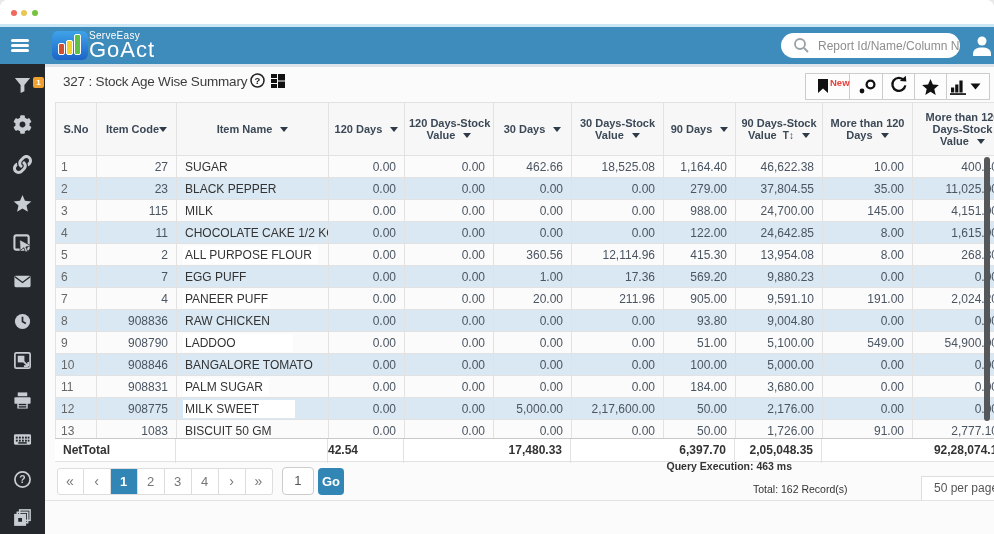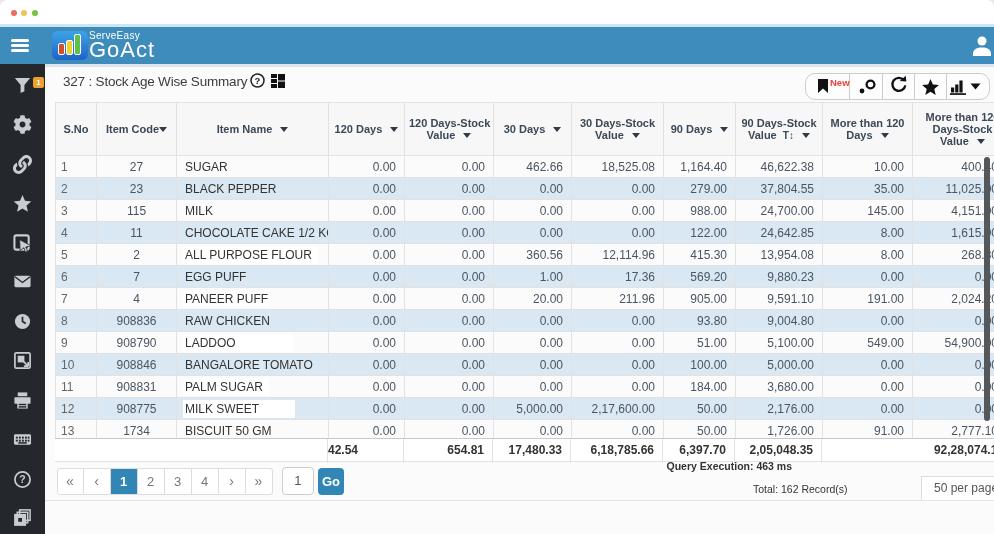--- a/index.html
+++ b/index.html
@@ -25,34 +25,34 @@
 #side { position:absolute; left:0; top:64px; width:45px; height:470px; background:#24282c; }
 .sic { position:absolute; left:13px; width:19px; height:19px; }
 #badge { position:absolute; left:33px; top:12.5px; width:11px; height:11px; background:#efa02e; border-radius:2px; color:#fff; font-size:8px; font-weight:bold; text-align:center; line-height:11px; }
 
 #content { position:absolute; left:45px; top:64px; width:949px; height:470px; background:#fbfbfb; }
 #topshadow { position:absolute; left:0; top:0; width:949px; height:3px; background:#dfe3ea; }
 #title { position:absolute; left:18px; top:9.5px; font-size:13.5px; letter-spacing:-0.2px; color:#3c3c3c; }
 #qicon { position:absolute; left:205px; top:9px; }
 #gicon { position:absolute; left:226px; top:10px; }
 
-#toolbar { position:absolute; left:760px; top:9px; width:185px; height:27px; background:#fdfdfd; border:1px solid #ccc; border-radius:10px; display:flex; }
+#toolbar { position:absolute; left:760px; top:9px; width:185px; height:27px; background:#fdfdfd; border:1px solid #ccc; border-radius:0; display:flex; }
 #toolbar .tb { border-right:1px solid #ccc; position:relative; height:100%; }
 #toolbar .tb:last-child { border-right:none; }
 
 #tablewrap { position:absolute; left:10px; top:38px; width:939px; height:397px; overflow:hidden; }
 table { border-collapse:collapse; table-layout:fixed; width:957px; }
 th, td { border:1px solid #e2e2e2; overflow:hidden; white-space:nowrap; }
 thead th { background:#f7f7f7; color:#3b4856; font-size:11px; font-weight:bold; height:53px; text-align:center; padding:0 4px; }
 tbody td { height:22px; font-size:12px; color:#4a5562; padding:0 8px; }
 tbody td:last-child { padding-right:14px; }
 tbody tr.odd td { background:#fbfbfb; }
 tbody tr.even td { background:#d9e8f3; }
 td.sno { color:#666; text-align:left; padding-left:5px; }
-td.code { text-align:center; color:#4a5562; }
+td.code { text-align:right; color:#4a5562; }
 td.name { text-align:left; color:#333; font-size:12px; position:relative; }
 td.num { text-align:right; }
 .caret { display:inline-block; width:0; height:0; border-left:4.5px solid transparent; border-right:4.5px solid transparent; border-top:5px solid #2f3b48; vertical-align:middle; margin-left:5px; position:relative; top:-1px; }
 
 #nettotal { position:absolute; left:10px; top:373.5px; width:939px; height:24px; background:#fff; border-top:1px solid #c9c9c9; border-bottom:1px solid #e2e2e2; font-size:12px; font-weight:bold; color:#333; }
 #nettotal .cell { position:absolute; top:0; height:24px; line-height:23px; border-right:1px solid #e2e2e2; }
 
 #vscroll { position:absolute; left:939px; top:93px; width:6px; height:264px; background:#55585b; border-radius:3px; }
 
 #pager { position:absolute; left:11.5px; top:403.5px; height:27px; display:flex; }
@@ -87,20 +87,27 @@
       </div>
     <div id="logoicon">
       <div class="bar" style="left:6px;top:12px;width:7px;height:12px;background:#d04f31;"></div>
       <div class="bar" style="left:14px;top:9px;width:7px;height:15px;background:#f0d22f;"></div>
       <div class="bar" style="left:22px;top:3px;width:7px;height:21px;background:#5fc146;"></div>
     </div>
     <div id="logotxt">
         <div class="se">ServeEasy</div>
         <div class="ga">GoAct</div>
       </div>
+    <div id="searchpill">
+      <svg width="22" height="22" style="position:absolute;left:10px;top:2px;" viewBox="0 0 22 22">
+          <circle cx="9" cy="9" r="5" fill="none" stroke="#9aa0a6" stroke-width="1.8"></circle>
+          <line x1="13" y1="13" x2="17" y2="17" stroke="#9aa0a6" stroke-width="1.8"></line>
+        </svg>
+      <span>Report Id/Name/Column N</span>
+    </div>
     <svg id="usericon" width="22" height="24" viewBox="0 0 22 24">
         <circle cx="11" cy="7" r="4.5" fill="#fff"></circle>
         <path d="M2,22 L2,20 C2,15 6,13.5 11,13.5 C16,13.5 20,15 20,20 L20,22 Z" fill="#fff"></path>
       </svg>
   </div>
   <div id="side">
     <svg class="sic" style="top:12px;" viewBox="0 0 20 20">
         <path d="M2,2 L18,2 L12,9.5 L12,16 L8,18 L8,9.5 Z" fill="#c7cdd3"></path>
       </svg>
     <div id="badge">1</div>
@@ -402,40 +409,39 @@
               <td class="num">0.00</td>
               <td class="num">5,000.00</td>
               <td class="num">2,17,600.00</td>
               <td class="num">50.00</td>
               <td class="num">2,176.00</td>
               <td class="num">0.00</td>
               <td class="num">0.00</td>
             </tr>
           <tr class="odd">
               <td class="sno">13</td>
-              <td class="code">1734</td>
+              <td class="code">1083</td>
               <td class="name">BISCUIT 50 GM</td>
               <td class="num">0.00</td>
               <td class="num">0.00</td>
               <td class="num">0.00</td>
               <td class="num">0.00</td>
               <td class="num">50.00</td>
               <td class="num">1,726.00</td>
               <td class="num">91.00</td>
               <td class="num">2,777.10</td>
             </tr>
         </tbody>
       </table>
     </div>
     <div id="nettotal">
+      <div class="cell" style="left:0;width:121px;padding-left:8px;">NetTotal</div>
       <div class="cell" style="left:121px;width:152px;"></div>
       <div class="cell" style="left:273px;width:76px;text-align:left;padding-right:8px;">42.54</div>
-      <div class="cell" style="left:349px;width:89px;text-align:right;padding-right:8px;">654.81</div>
       <div class="cell" style="left:438px;width:78px;text-align:right;padding-right:8px;">17,480.33</div>
-      <div class="cell" style="left:516px;width:92px;text-align:right;padding-right:8px;">6,18,785.66</div>
       <div class="cell" style="left:608px;width:72px;text-align:right;padding-right:8px;">6,397.70</div>
       <div class="cell" style="left:680px;width:87px;text-align:right;padding-right:8px;">2,05,048.35</div>
       <div class="cell" style="left:857px;width:100px;text-align:right;padding-right:8px;border-right:none;">92,28,074.10</div>
     </div>
     <div id="vscroll"></div>
     <div id="pager">
       <div class="pb first ch">«</div>
       <div class="pb ch">‹</div>
       <div class="pb act">1</div>
       <div class="pb">2</div>

